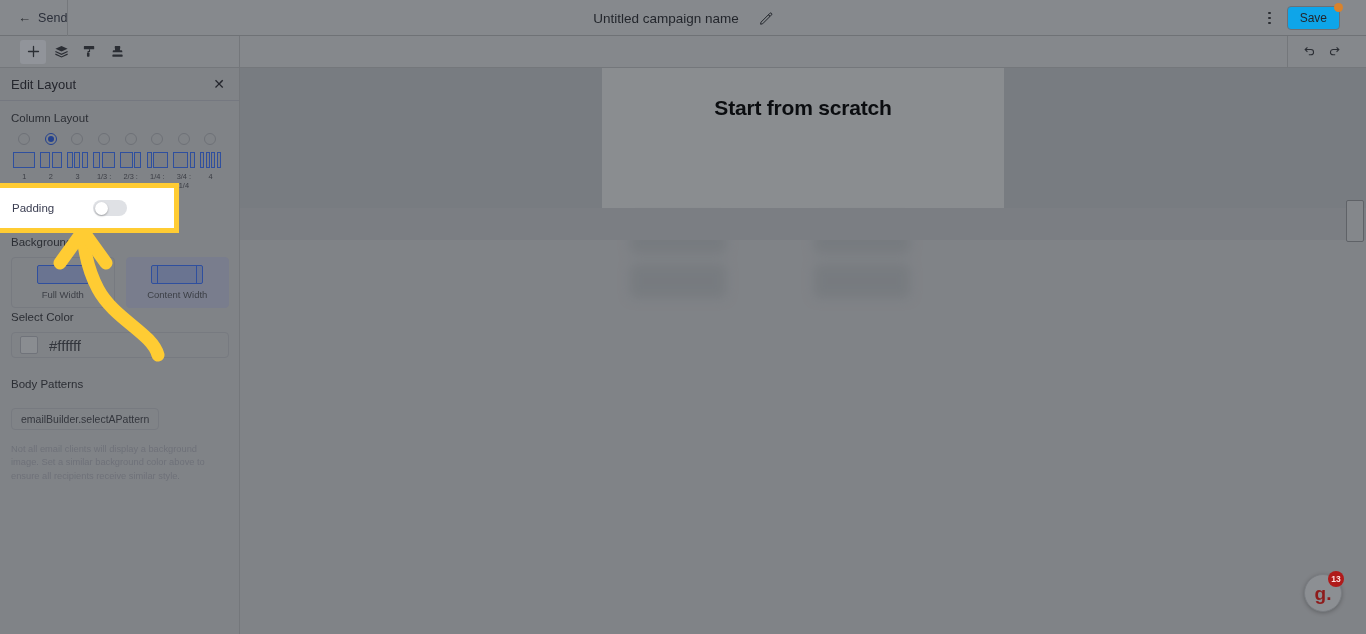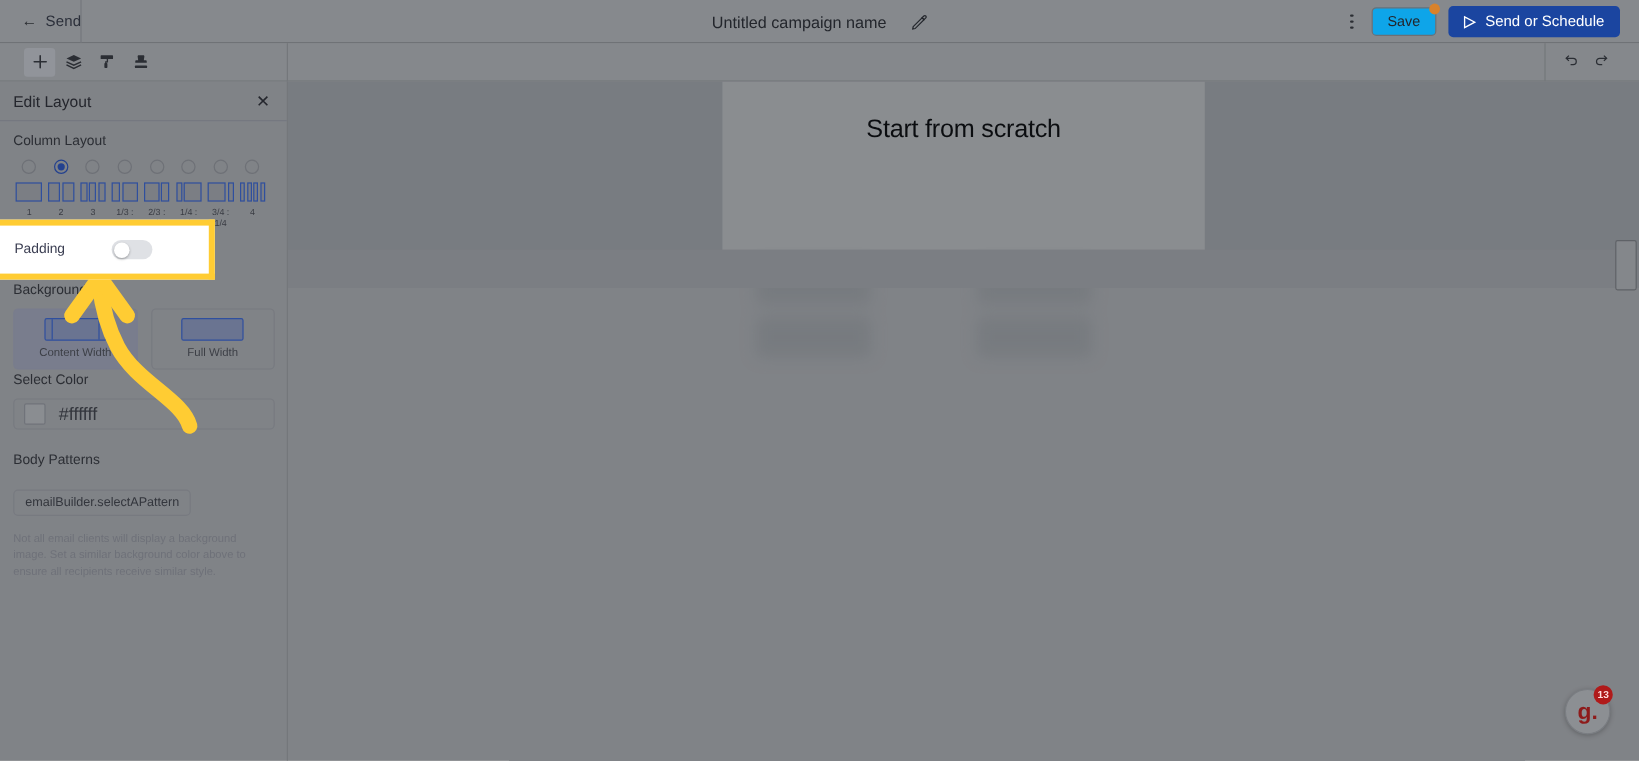--- a/index.html
+++ b/index.html
@@ -227,21 +227,21 @@
   .canvas-band {
     position: absolute; left: 0; top: 0; width: 1126px; height: 170px;
     background: #787c81;
   }
   .canvas-center {
     position: absolute; left: 362px; top: 0; width: 402px; height: 170px;
     background: #8a8d90;
     display: flex; justify-content: center; padding-top: 28px;
   }
   .scratch-title {
-    font-size: 21px; font-weight: normal; color: #0b0d10;
+    font-size: 21px; font-weight: bold; color: #0b0d10;
     letter-spacing: -.2px;
   }
   .blur-wrap {
     position: absolute; left: 362px; top: 120px; width: 402px; height: 170px;
     filter: blur(6px); opacity: .5;
   }
   .blur-card {
     position: absolute; width: 96px; height: 34px;
     background: #6f7378; border-radius: 3px;
   }
@@ -301,28 +301,20 @@
 
     <div class="top-right">
       <div class="kebab">
         <i></i>
           <i></i>
           <i></i>
       </div>
       <div class="save-btn">
         <span>Save</span>
         <span class="save-dot"></span>
-      </div>
-      <div class="send-btn">
-        <span class="send-ic">
-          <svg width="13" height="13" viewBox="0 0 13 13" fill="none">
-            <path d="M2.5 2 L11 6.5 L2.5 11 Z" stroke="#ffffff" stroke-width="1.1" fill="none"></path>
-          </svg>
-        </span>
-        <span>Send or Schedule</span>
       </div>
     </div>
   </div>
 
   <div class="toolbar">
     <div class="tool-btn active">
       <svg width="15" height="15" viewBox="0 0 15 15">
           <path d="M7.5 2.5v10M2.5 7.5h10" stroke="#2b2e34" stroke-width="1.3" stroke-linecap="round"></path>
         </svg>
     </div>
@@ -470,29 +462,29 @@
     <div class="pad-highlight">
       <span class="pad-label">Padding</span>
       <div class="toggle">
           <i></i>
         </div>
     </div>
 
     <div class="bg-sec">
       <div class="sec-label">Background type</div>
       <div class="bg-cards">
-        <div class="bg-card sel">
-          <div class="rect-content">
-              <i></i>
-            </div>
-          <div class="bg-card-label">Content Width</div>
-        </div>
         <div class="bg-card">
           <div class="rect-full"></div>
           <div class="bg-card-label">Full Width</div>
+        </div>
+        <div class="bg-card sel">
+          <div class="rect-content">
+              <i></i>
+            </div>
+          <div class="bg-card-label">Content Width</div>
         </div>
       </div>
     </div>
 
     <div class="color-sec">
       <div class="sec-label">Select Color</div>
       <div class="color-field">
         <div class="swatch"></div>
         <div class="color-val">#ffffff</div>
       </div>

